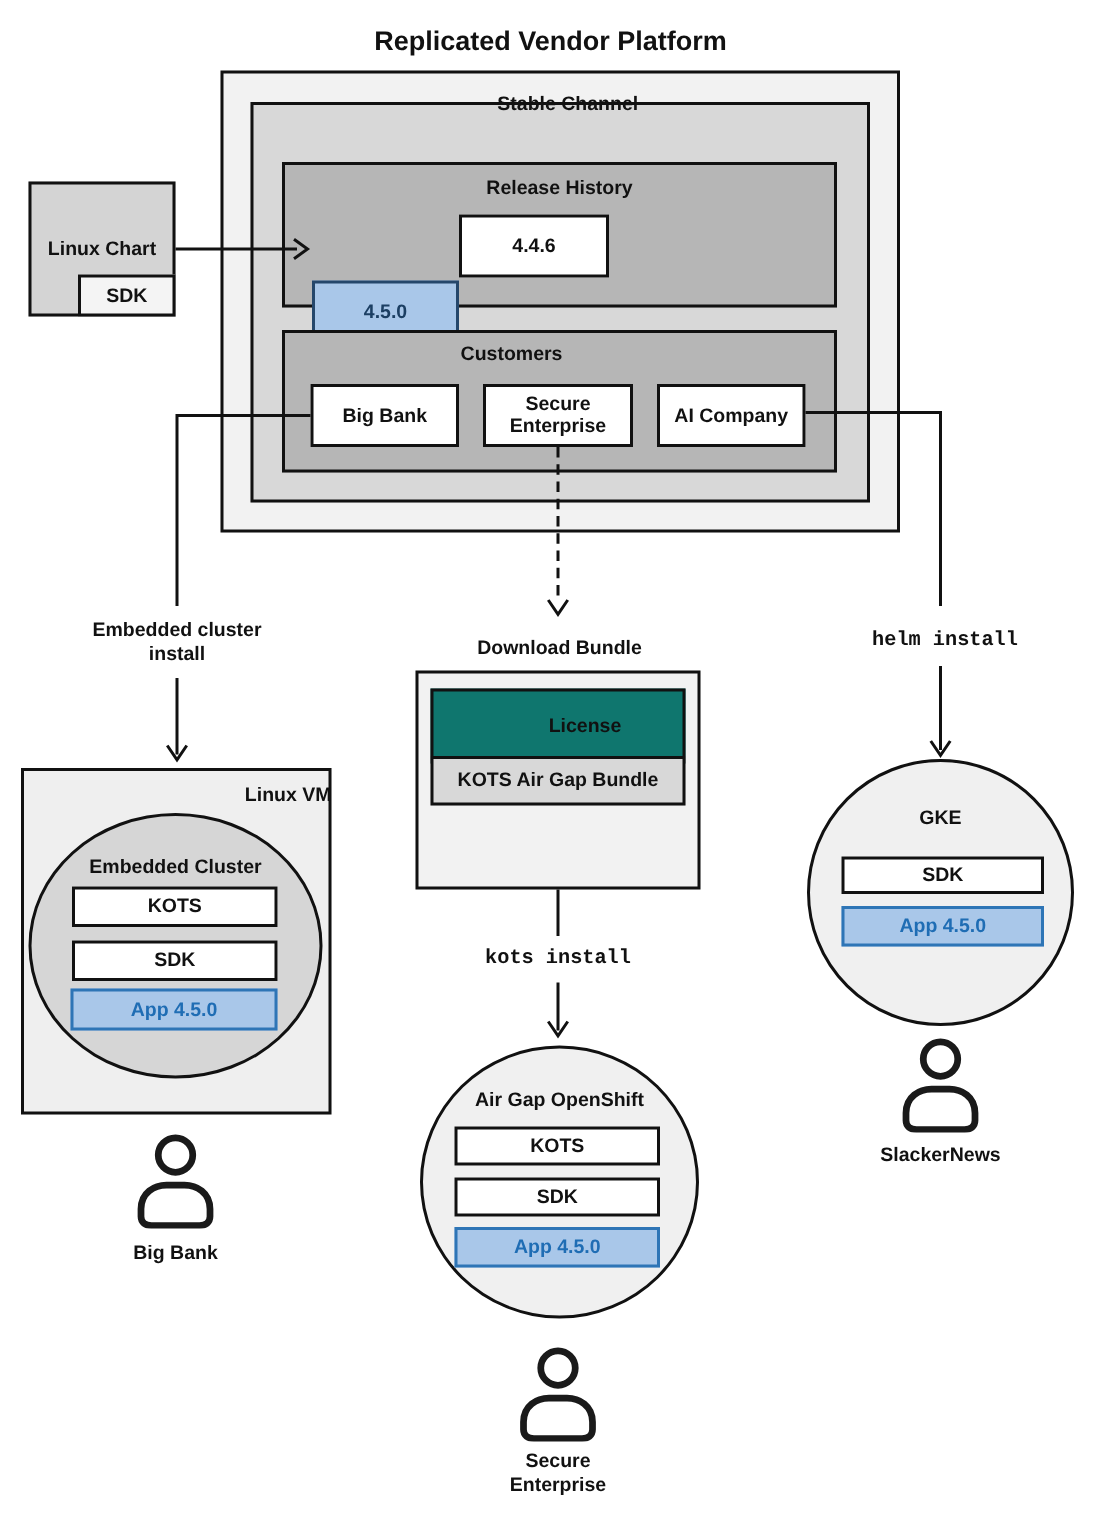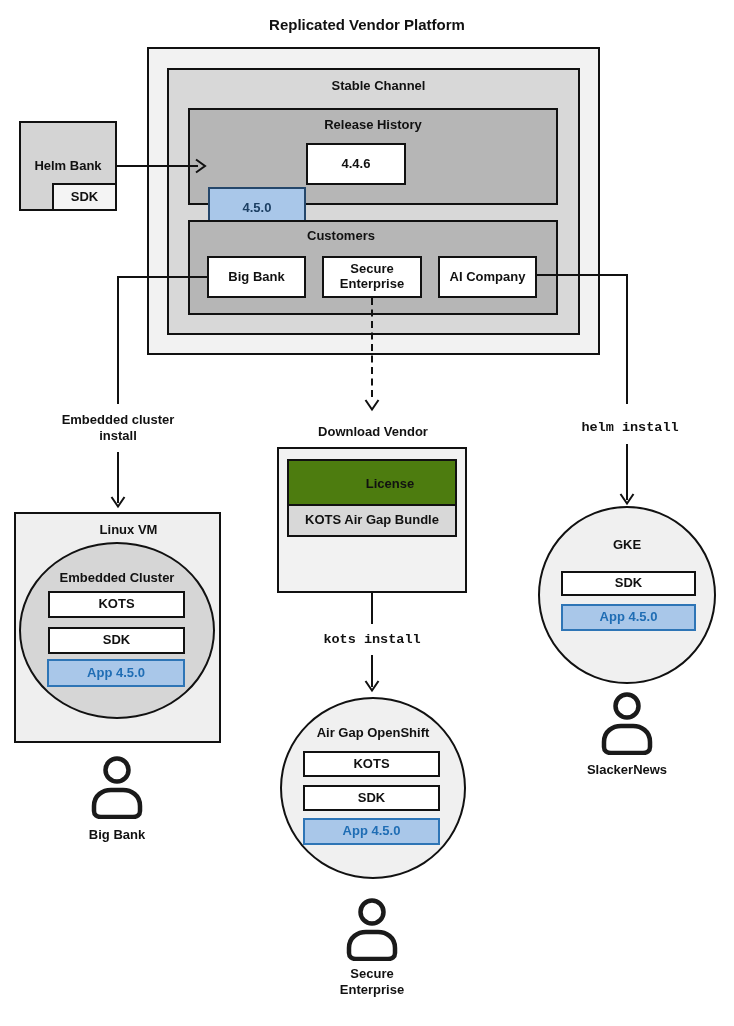--- a/index.html
+++ b/index.html
@@ -24,61 +24,61 @@
   .fill-lite{background:#f4f4f4;}
   .fill-vm{background:#efefef;}
   .fill-ec{background:#d6d6d6;}
   .fill-node{background:#f0f0f0;}
 </style>
 </head>
 <body>
 
 <div class="canvas">
 
-  <div class="abs lbl" style="left:0;top:16;width:734px;top:16px;font-size:15px;">Replicated Vendor Platform</div>
+  <div class="abs lbl" style="left:0;top:16;width:734px;top:16px;font-size:18px;">Replicated Vendor Platform</div>
 
   <div class="abs box fill-outer" style="left:147px;top:47px;width:453px;height:308px;"></div>
 
   <div class="abs box fill-mid" style="left:167px;top:68px;width:413px;height:267px;"></div>
-  <div class="abs lbl" style="left:167px;top:78px;width:413px;padding-left:10px;">Stable Channel</div>
+  <div class="abs lbl" style="left:167px;top:61px;width:413px;padding-left:10px;">Stable Channel</div>
 
   <div class="abs box fill-dark" style="left:188px;top:108px;width:370px;height:97px;"></div>
   <div class="abs lbl" style="left:188px;top:117px;width:370px;">Release History</div>
   <div class="abs cell hl-dark" style="left:208px;top:143px;width:98px;height:42px;border-width:2.5px;margin-top:44px;">4.5.0</div>
   <div class="abs cell" style="left:306px;top:143px;width:100px;height:42px;">4.4.6</div>
 
   <div class="abs box fill-dark" style="left:188px;top:220px;width:370px;height:95px;"></div>
   <div class="abs lbl" style="left:188px;top:228px;width:306px;">Customers</div>
   <div class="abs cell" style="left:207px;top:256px;width:99px;height:42px;">Big Bank</div>
   <div class="abs cell" style="left:322px;top:256px;width:100px;height:42px;padding:0 10px;">Secure Enterprise</div>
   <div class="abs cell" style="left:438px;top:256px;width:99px;height:42px;">AI Company</div>
 
   <div class="abs box fill-helm" style="left:19px;top:121px;width:98px;height:90px;"></div>
-  <div class="abs lbl" style="left:19px;top:158px;width:98px;">Helm Bank</div>
+  <div class="abs lbl" style="left:19px;top:158px;width:98px;">Linux Chart</div>
   <div class="abs cell fill-lite" style="left:52px;top:183px;width:65px;height:28px;background:#f4f4f4;">SDK</div>
 
   <div class="abs lbl" style="left:48px;top:412px;width:140px;">Embedded cluster install</div>
 
   <div class="abs box fill-vm" style="left:14px;top:512px;width:207px;height:231px;"></div>
-  <div class="abs lbl" style="left:14px;top:522px;width:229px;">Linux VM</div>
+  <div class="abs lbl" style="left:14px;top:522px;width:207px;text-align:right;">Linux VM</div>
   <div class="abs circle fill-ec" style="left:19px;top:542px;width:196px;height:177px;"></div>
   <div class="abs lbl" style="left:19px;top:570px;width:196px;">Embedded Cluster</div>
   <div class="abs cell" style="left:48px;top:591px;width:137px;height:27px;">KOTS</div>
   <div class="abs cell" style="left:48px;top:627px;width:137px;height:27px;">SDK</div>
   <div class="abs cell hl" style="left:47px;top:659px;width:138px;height:28px;border-width:2.5px;">App 4.5.0</div>
 
   <svg class="abs" style="left:89px;top:756px;" width="56" height="63" viewBox="0 0 56 63">
     <circle cx="28" cy="14" r="11.5" fill="#fff" stroke="#1a1a1a" stroke-width="4.5"></circle>
     <path d="M5 55 L5 50 C5 39 14 34 22 34 L34 34 C42 34 51 39 51 50 L51 55 C51 59 48 61 44 61 L12 61 C8 61 5 59 5 55 Z" fill="#fff" stroke="#1a1a1a" stroke-width="4.5" stroke-linejoin="round"></path>
   </svg>
   <div class="abs lbl" style="left:57px;top:827px;width:120px;">Big Bank</div>
 
-  <div class="abs lbl" style="left:313px;top:424px;width:120px;">Download Vendor</div>
+  <div class="abs lbl" style="left:313px;top:424px;width:120px;">Download Bundle</div>
   <div class="abs box fill-outer" style="left:277px;top:447px;width:190px;height:146px;"></div>
-  <div class="abs cell fill-mid" style="left:287px;top:459px;width:170px;height:50px;background:#4d7c0f;padding-left:36px;">License</div>
+  <div class="abs cell fill-mid" style="left:287px;top:459px;width:170px;height:50px;background:#0f766e;padding-left:36px;">License</div>
   <div class="abs cell fill-mid" style="left:287px;top:504px;width:170px;height:33px;background:#d8d8d8;">KOTS Air Gap Bundle</div>
 
   <div class="abs mono" style="left:312px;top:632px;width:120px;">kots install</div>
 
   <div class="abs circle fill-node" style="left:280px;top:697px;width:186px;height:182px;"></div>
   <div class="abs lbl" style="left:280px;top:725px;width:186px;">Air Gap OpenShift</div>
   <div class="abs cell" style="left:303px;top:751px;width:137px;height:26px;">KOTS</div>
   <div class="abs cell" style="left:303px;top:785px;width:137px;height:26px;">SDK</div>
   <div class="abs cell hl" style="left:303px;top:818px;width:137px;height:27px;border-width:2.5px;">App 4.5.0</div>
 

